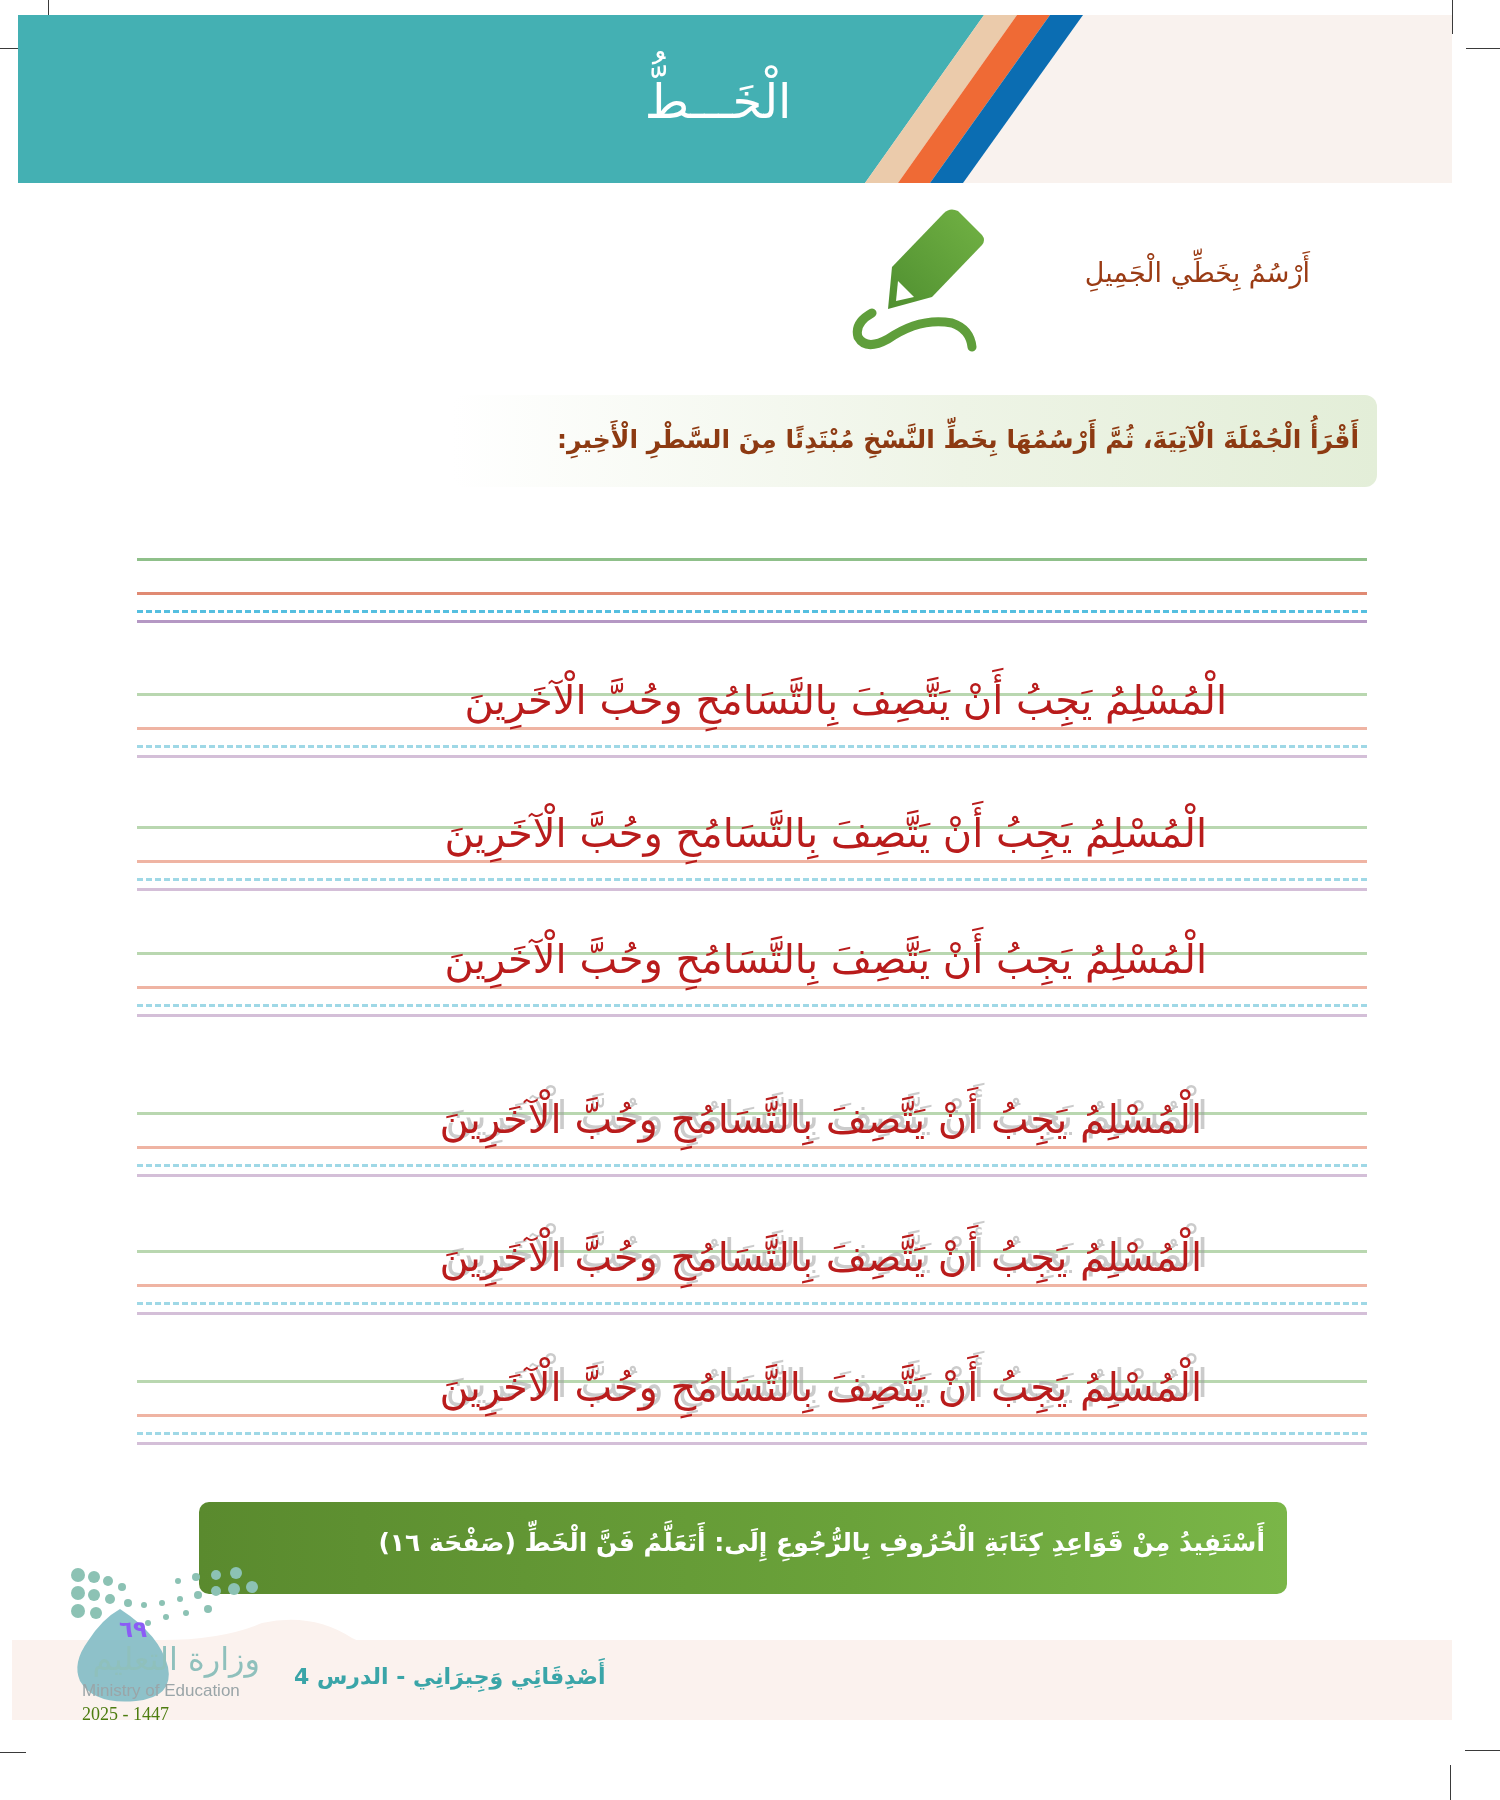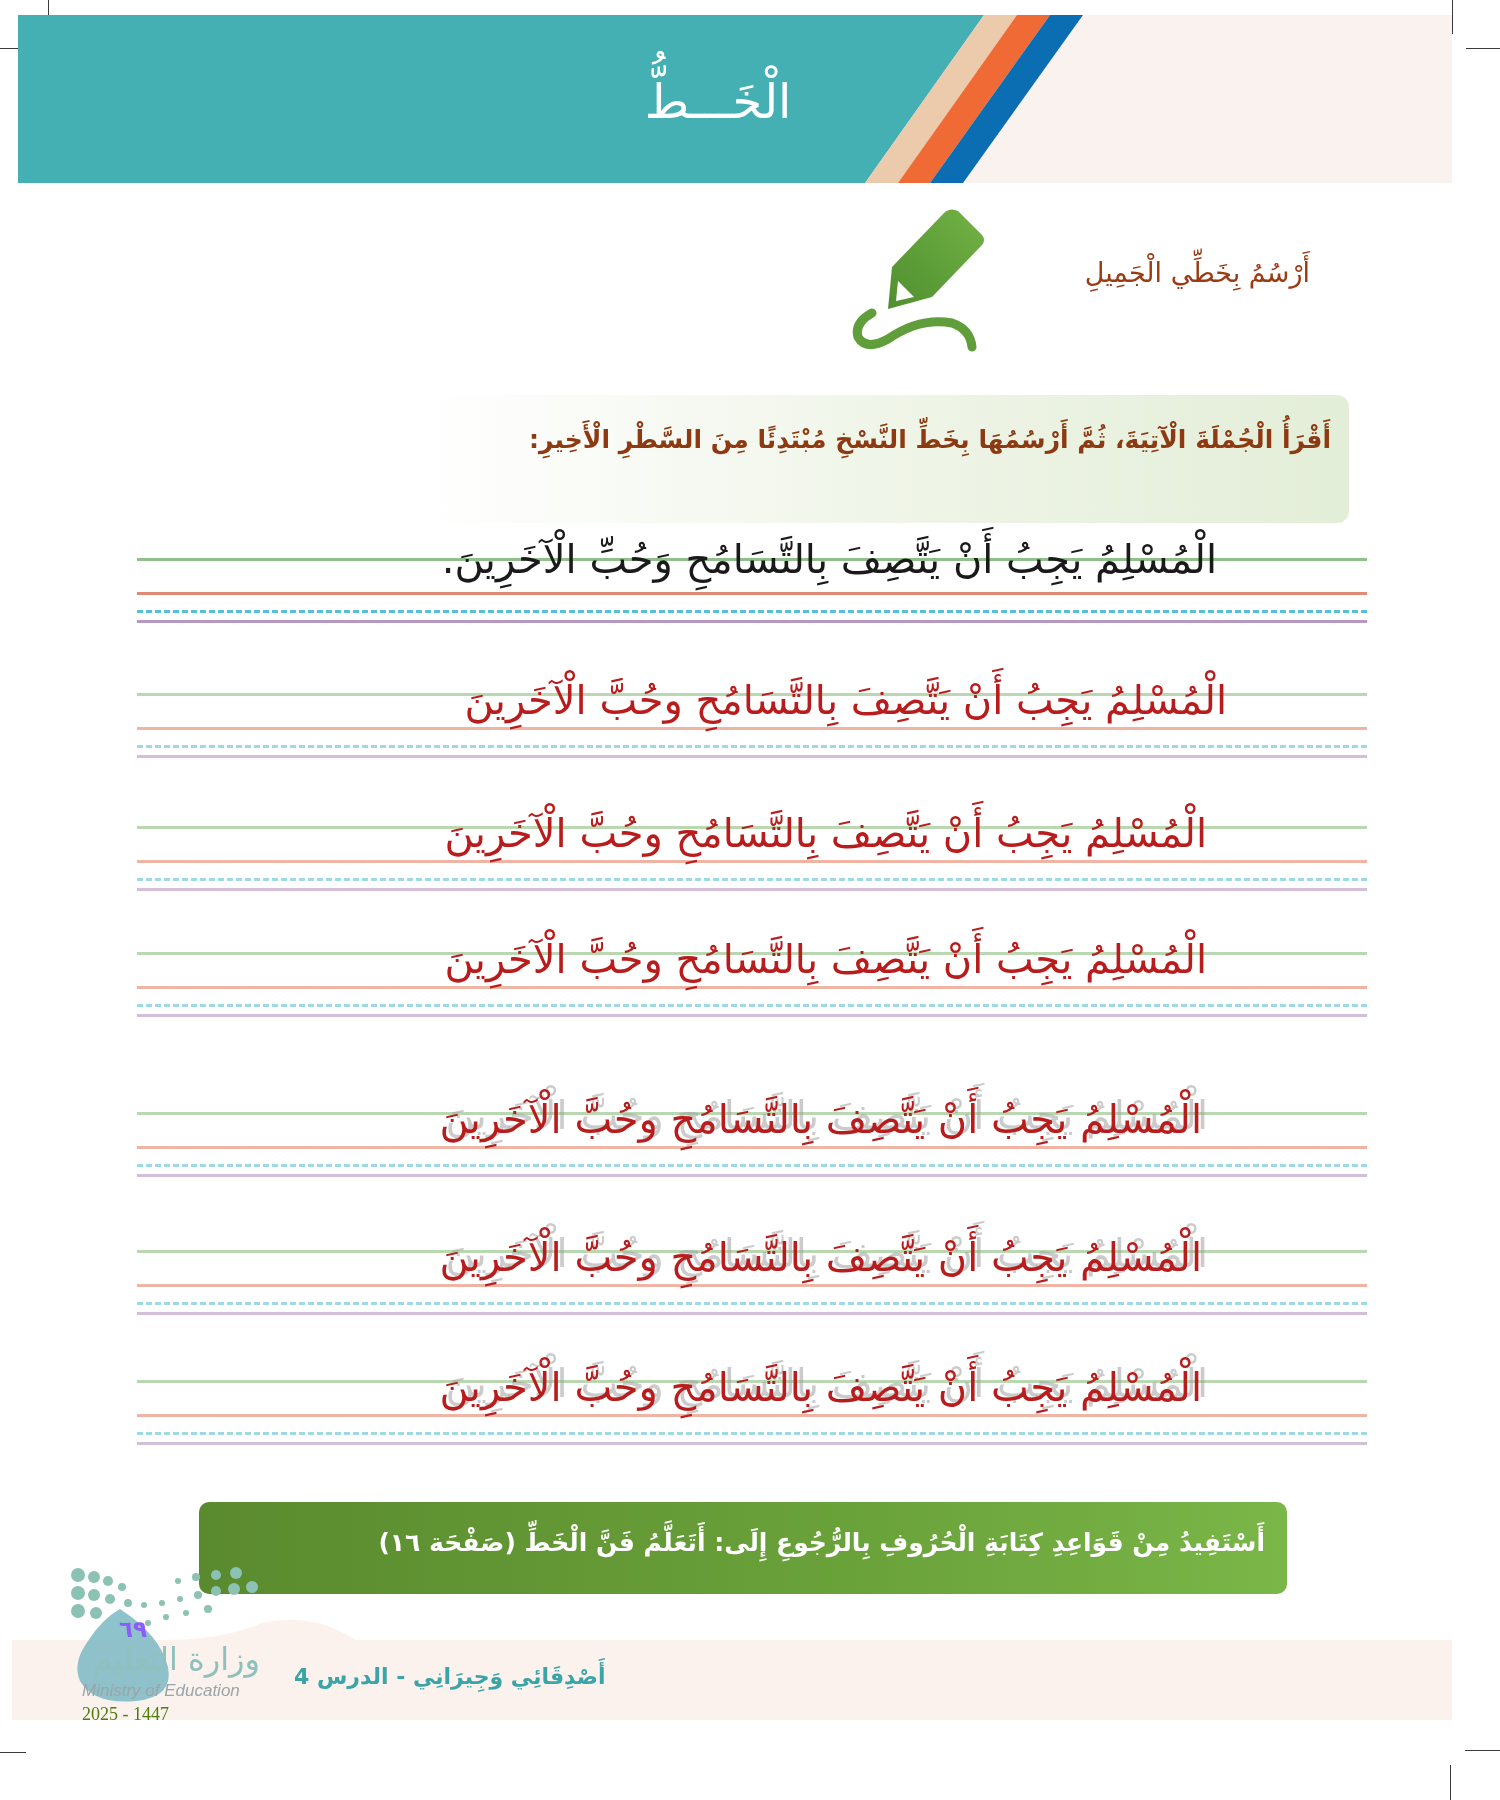--- a/index.html
+++ b/index.html
@@ -25,21 +25,21 @@
       position: absolute; left: 830px; top: 205px; width: 480px; height: 150px;
     }
     .activity-label {
       position: absolute; right: 0; top: 52px; direction: rtl;
       color: #9a3b14; font-size: 27px; font-weight: normal;
       font-family: "DejaVu Sans", sans-serif;
     }
     .pencil-icon { position: absolute; left: 10px; top: 0; }
     
     .instruction {
-      position: absolute; left: 424px; top: 395px; width: 925px; height: 128px;
+      position: absolute; left: 452px; top: 395px; width: 925px; height: 92px;
       border-radius: 12px;
       background: linear-gradient(to right, #ffffff 0%, #eef4e6 55%, #e3eed8 100%);
       direction: rtl;
       text-decoration: underline;
     }
     .instruction span {
       position: absolute; right: 18px; top: 30px;
       color: #8d3a12; font-size: 25px; font-weight: bold;
       font-family: "DejaVu Sans", sans-serif; white-space: nowrap;
     }
@@ -93,21 +93,21 @@
       font-family: "DejaVu Sans", sans-serif;
     }
     .moe-dots { position: absolute; left: 58px; top: 1565px; }
     .moe-ar {
       position: absolute; left: 80px; top: 1640px; color: #8fc0bc;
       font-size: 32px; direction: rtl; font-family: "DejaVu Sans", sans-serif;
       width: 180px; text-align: right;
     }
     .moe-en {
       position: absolute; left: 82px; top: 1681px; color: #9aa5a8;
-      font-size: 17px; font-family: "Liberation Sans", sans-serif; font-style: italic;
+      font-size: 17px; font-family: "Liberation Sans", sans-serif;
     }
     .moe-year {
       position: absolute; left: 82px; top: 1704px; color: #4d7c0f;
       font-size: 18px; font-family: Liberation Serif, serif;
     }
   </style>
 </head>
 <body>
 
 <div class="crop" style="left:48px;top:0;width:1px;height:34px;"></div>
@@ -145,21 +145,20 @@
 
 <div class="instruction">
   <span>أَقْرَأُ الْجُمْلَةَ الْآتِيَةَ، ثُمَّ أَرْسُمُهَا بِخَطِّ النَّسْخِ مُبْتَدِئًا مِنَ السَّطْرِ الْأَخِيرِ:</span>
 </div>
 
 <div class="row example" style="top:558px;">
   <div class="ln ln-top"></div>
   <div class="ln ln-mid"></div>
   <div class="ln ln-dash"></div>
   <div class="ln ln-base"></div>
-  <div class="row-text">الْمُسْلِمُ يَجِبُ أَنْ يَتَّصِفَ بِالتَّسَامُحِ وَحُبِّ الْآخَرِينَ.</div>
 </div>
 
 <div class="row" style="top:693px;">
   <div class="ln ln-top"></div>
   <div class="ln ln-mid"></div>
   <div class="ln ln-dash"></div>
   <div class="ln ln-base"></div>
   <div class="row-text">الْمُسْلِمُ يَجِبُ أَنْ يَتَّصِفَ بِالتَّسَامُحِ وحُبَّ الْآخَرِينَ</div>
 </div>
 

